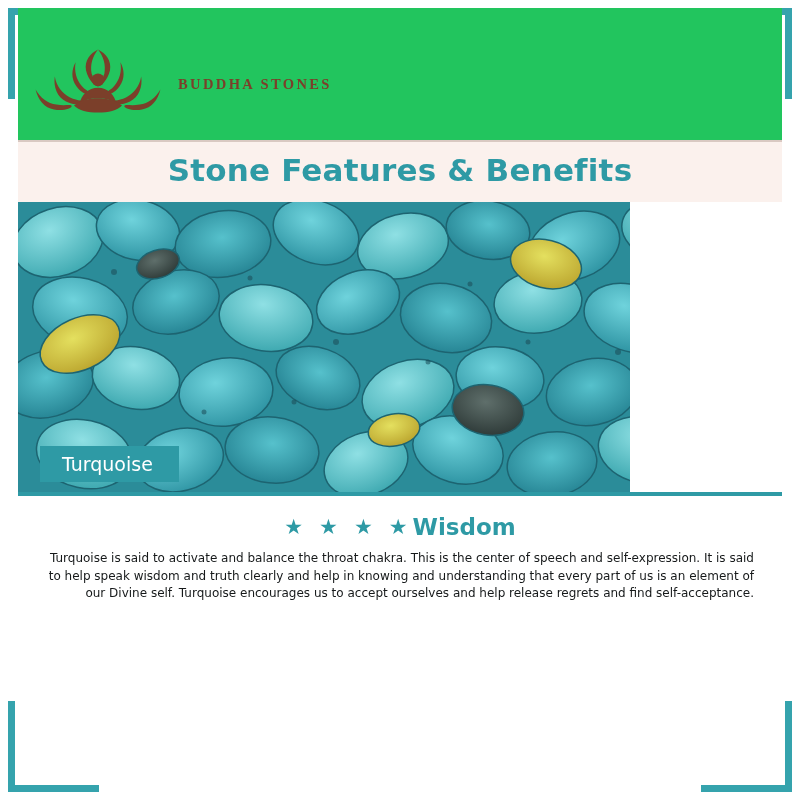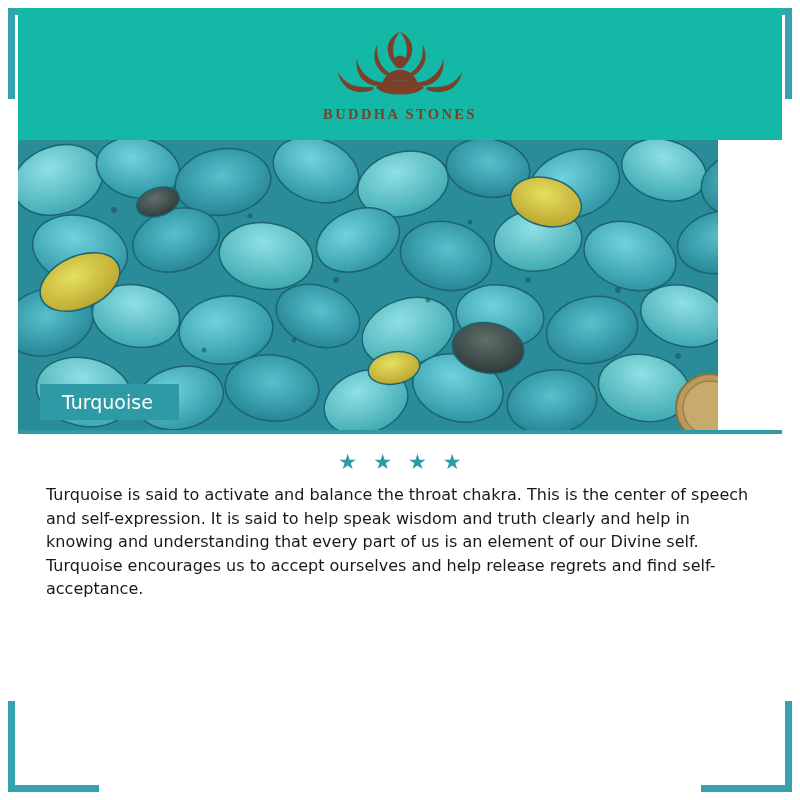--- a/index.html
+++ b/index.html
@@ -38,25 +38,25 @@
   .inner {
     position: absolute;
     top: 8px;
     left: 18px;
     width: 764px;
     height: 784px;
   }
 
   
   .header {
-    background: #14b8a6;
+    background: #22c55e;
     height: 132px;
     position: relative;
     display: flex;
-    flex-direction: column;
+    flex-direction: row;
     align-items: center;
     justify-content: flex-start;
     padding-top: 18px;
     box-sizing: border-box;
   }
   .logo-mark {
     width: 160px;
     height: 78px;
     display: block;
   }
@@ -80,21 +80,21 @@
     color: #2e9aa5;
     font-size: 31px;
     font-weight: bold;
     letter-spacing: 0.2px;
     font-family: "DejaVu Sans", sans-serif;
   }
 
   
   .photo {
     position: relative;
-    width: 700px;
+    width: 612px;
     height: 290px;
     overflow: hidden;
     background: #2d8c9c;
   }
   .photo svg { display: block; }
   .stone-label {
     position: absolute;
     left: 22px;
     bottom: 10px;
     background: #2e9aa5;
@@ -129,25 +129,25 @@
   }
   .star {
     color: #2e9aa5;
     font-size: 21px;
     line-height: 1;
   }
 
   
   .body-text {
     padding: 10px 28px 0 28px;
-    font-size: 16px;
+    font-size: 12px;
     line-height: 1.47;
     color: #16191a;
     font-family: "DejaVu Sans", sans-serif;
-    text-align: left;
+    text-align: right;
   }
 </style>
 </head>
 <body>
 
 <div class="page">
 
   <div class="frame-corner frame-tl"></div>
   <div class="frame-corner frame-tr"></div>
   <div class="frame-corner frame-bl"></div>
@@ -174,20 +174,23 @@
 
             <circle cx="100" cy="44" r="8"></circle>
             <path d="M100 54 c-12 0 -21 9 -23 20 c7 -5 13 -7 23 -7 c10 0 16 2 23 7 c-2 -11 -11 -20 -23 -20z"></path>
             <path d="M70 76 c8 -6 19 -9 30 -9 c11 0 22 3 30 9 c-6 6 -17 9 -30 9 c-13 0 -24 -3 -30 -9z"></path>
           </g>
         </svg>
       </span>
       <div class="brand-name">BUDDHA STONES</div>
     </div>
 
+    <div class="title-banner">
+      <div class="title">Stone Features &amp; Benefits</div>
+    </div>
 
     <div class="photo">
       <svg width="764" height="290" viewBox="0 0 764 290" xmlns="http://www.w3.org/2000/svg">
         <defs>
           <radialGradient id="g1" cx="40%" cy="35%" r="70%">
             <stop offset="0%" stop-color="#6fd3dc"></stop>
             <stop offset="100%" stop-color="#2d93a2"></stop>
           </radialGradient>
           <radialGradient id="g2" cx="45%" cy="30%" r="75%">
             <stop offset="0%" stop-color="#8fe0e4"></stop>
@@ -280,20 +283,21 @@
           <span class="star">★</span>
         </div>
         <div class="benefit">
           <span class="star">★</span>
         </div>
         <div class="benefit">
           <span class="star">★</span>
         </div>
         <div class="benefit">
           <span class="star">★</span>
+          <span>Wisdom</span>
         </div>
       </div>
     </div>
 
     <div class="body-text">Turquoise is said to activate and balance the throat chakra. This is the center of speech and self-expression. It is said to help speak wisdom and truth clearly and help in knowing and understanding that every part of us is an element of our Divine self. Turquoise encourages us to accept ourselves and help release regrets and find self-acceptance.</div>
 
   </div>
 </div>
 
 </body></html>

